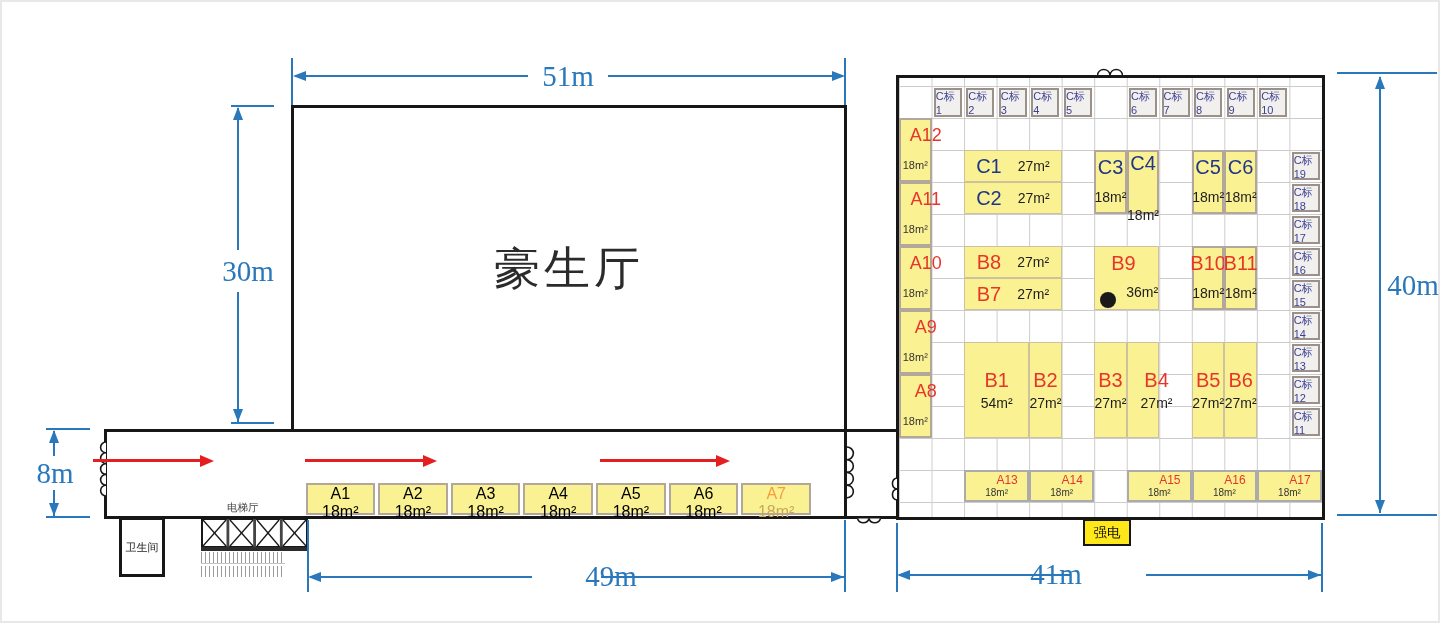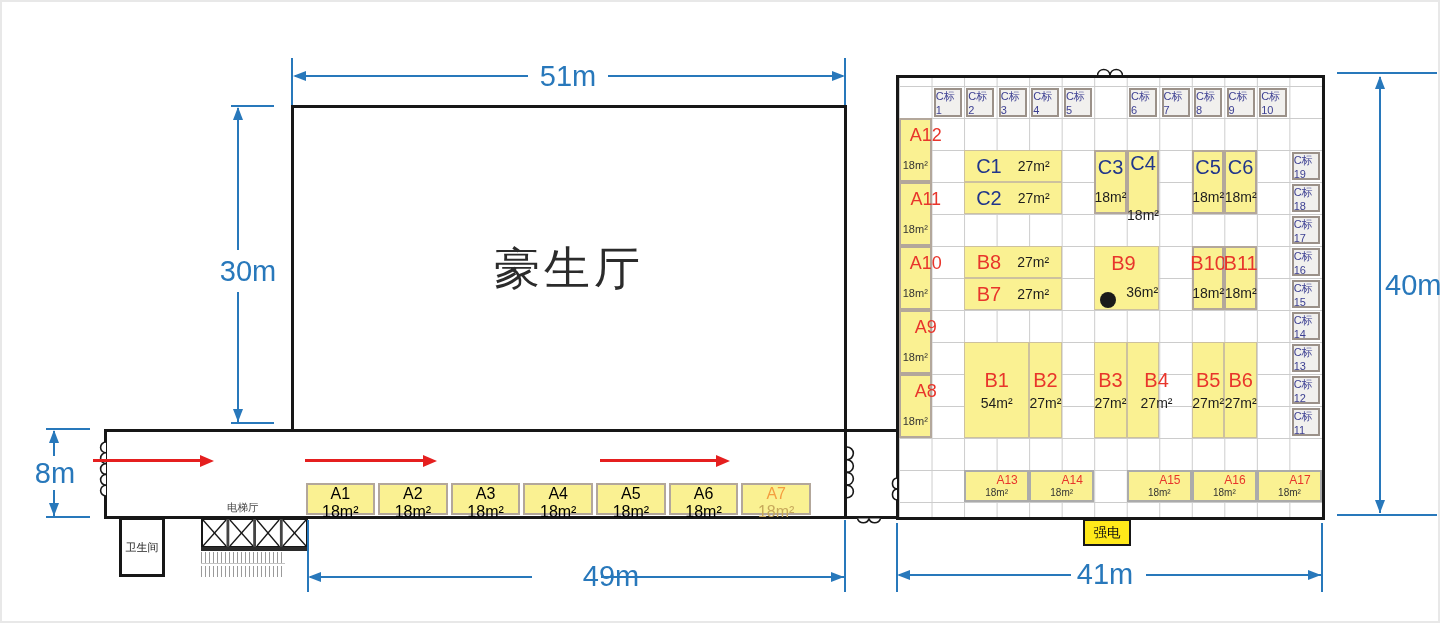--- a/index.html
+++ b/index.html
@@ -8,21 +8,21 @@
           font-family:"Liberation Sans","DejaVu Sans",sans-serif;overflow:hidden;}
   
   .wall{position:absolute;box-sizing:border-box;border:3px solid #171717;background:transparent;}
   .wseg{position:absolute;background:#171717;}
   
   #rb-grid{position:absolute;inset:0;
     background-image:linear-gradient(90deg,#ccc 0 1px,transparent 1px),linear-gradient(#ccc 0 1px,transparent 1px);
     background-size:32.54px 100%,100% 32px;background-position:0 0,0 40px;}
   
   .dline{position:absolute;background:#2878BB;}
-  .dtext{position:absolute;color:#2878BB;font-size:29px;text-align:center;line-height:1;}
+  .dtext{position:absolute;color:#2878BB;font-size:29px;text-align:center;line-height:1;font-family:Liberation Serif, serif;}
   .arr{position:absolute;width:0;height:0;border:solid transparent;}
   .arr.left{border-width:5.5px 13px 5.5px 0;border-right-color:#2878BB;}
   .arr.right{border-width:5.5px 0 5.5px 13px;border-left-color:#2878BB;}
   .arr.up{border-width:0 5.5px 13px 5.5px;border-bottom-color:#2878BB;}
   .arr.down{border-width:13px 5.5px 0 5.5px;border-top-color:#2878BB;}
   
   .rline{position:absolute;height:3px;background:#E51F1F;}
   .rarr{position:absolute;width:0;height:0;border:solid transparent;border-width:6px 0 6px 14px;border-left-color:#E51F1F;}
   
   .booth{position:absolute;box-sizing:border-box;background:#FAF192;display:flex;}
@@ -180,21 +180,21 @@
   <div class="arr left" style="left:308px;top:571.5px;"></div>
   <div class="arr right" style="left:831px;top:571.5px;"></div>
   <div class="dtext" style="left:532px;top:562px;width:70px;margin-left:44px;">49m</div>
 
   <div class="dline" style="left:896px;top:523px;width:2px;height:69px;"></div>
   <div class="dline" style="left:1321px;top:523px;width:2px;height:69px;"></div>
   <div class="dline" style="left:899px;top:574px;width:172px;height:2px;"></div>
   <div class="dline" style="left:1146px;top:574px;width:175px;height:2px;"></div>
   <div class="arr left" style="left:897px;top:569.5px;"></div>
   <div class="arr right" style="left:1308px;top:569.5px;"></div>
-  <div class="dtext" style="left:1069px;top:560px;width:72px;">41m</div>
+  <div class="dtext" style="left:1020px;top:560px;width:72px;">41m</div>
 
   <div class="dline" style="left:1337px;top:72px;width:100px;height:2px;"></div>
   <div class="dline" style="left:1337px;top:514px;width:100px;height:2px;"></div>
   <div class="dline" style="left:1379px;top:77px;width:2px;height:436px;"></div>
   <div class="arr up" style="left:1374.5px;top:76px;"></div>
   <div class="arr down" style="left:1374.5px;top:500px;"></div>
   <div class="dtext" style="left:1385px;top:271px;width:56px;">40m</div>
 
 <div class="booth stand" style="left: 933.74px; top: 88px; width: 28.14px; height: 29px;">
       <span class="blabel">C标1</span>

